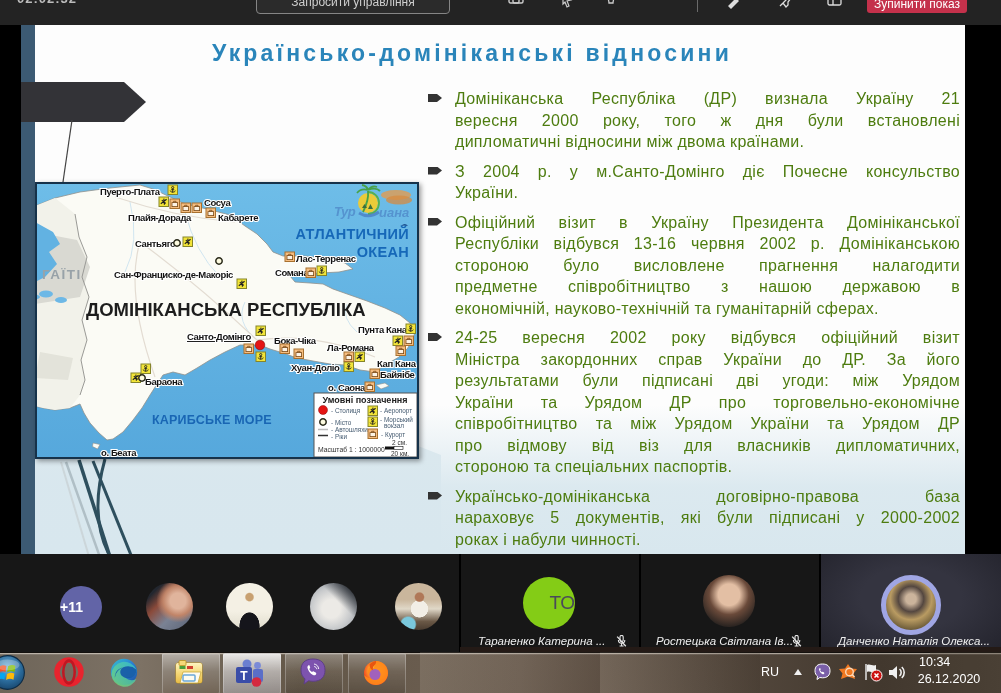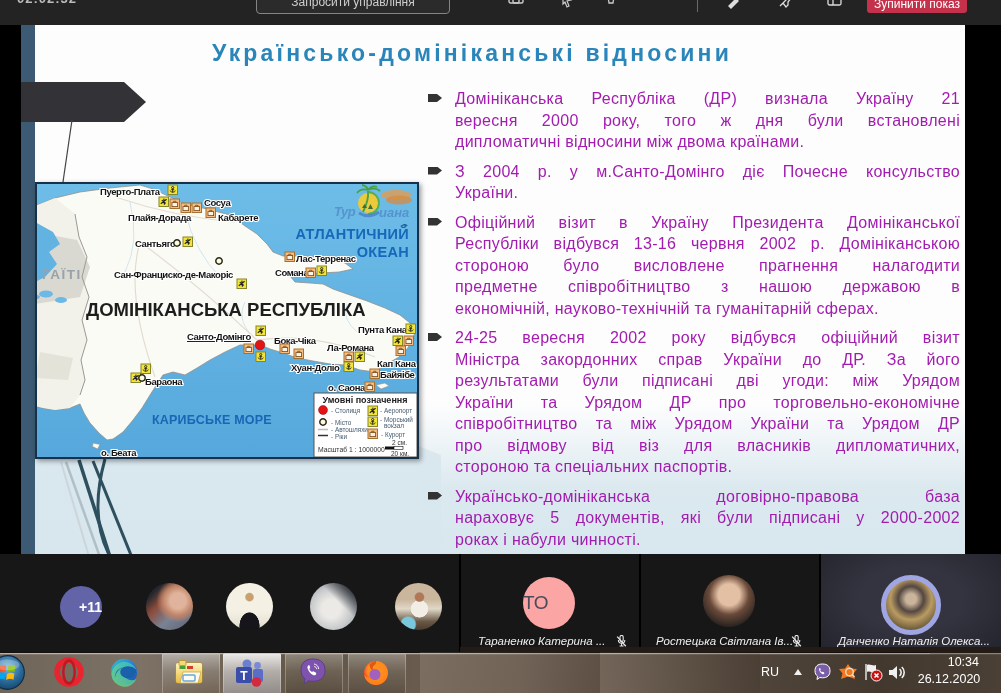--- a/index.html
+++ b/index.html
@@ -21,21 +21,21 @@
   #slide-blue-bottom{position:absolute;left:0;top:380px;width:944px;height:149px;
      background:linear-gradient(180deg, rgba(216,231,238,0) 0%, rgba(216,231,238,0.9) 55%, #d8e7ee 100%);}
   #slide-blue-left{position:absolute;left:0;top:270px;width:420px;height:259px;background:#dde9ee;
      clip-path:polygon(0 0, 14px 0, 420px 160px, 420px 259px, 0 259px);}
   #vbar{position:absolute;left:0;top:0;width:14px;height:529px;background:#3c5a73;}
   #title{position:absolute;left:0;top:15px;width:902px;text-align:center;color:#2a85ba;
      font-size:23px;font-weight:bold;letter-spacing:3.2px;}
   #arrow{position:absolute;left:0;top:57px;width:125px;height:40px;background:#333337;
      clip-path:polygon(0 0, 103px 0, 125px 50%, 103px 100%, 0 100%);}
   
-  #bullets{position:absolute;left:434px;top:63px;width:505px;color:#a21caf;font-size:16px;letter-spacing:0.3px;}
+  #bullets{position:absolute;left:434px;top:63px;width:505px;color:#4d7c0f;font-size:16px;letter-spacing:0.3px;}
   .b{position:relative;margin-bottom:8px;}
   .b:before{content:"";position:absolute;left:-27px;top:6px;width:14px;height:8px;background:#333;
      clip-path:polygon(0 0, 9px 0, 14px 4px, 9px 8px, 0 8px);}
   .l{height:21.5px;line-height:21.5px;text-align:justify;text-align-last:justify;overflow:hidden;}
   .ll{text-align-last:left;}
   
   #nametag{top:503px;left:0;width:197px;height:23px;background:rgba(97,102,107,0.93);
      border-radius:0 4px 4px 0;color:#f5f5f5;font-size:12px;line-height:23px;text-indent:6px;white-space:nowrap;overflow:hidden;margin-top:33px;}
   
   
@@ -294,21 +294,21 @@
           <div class="l">нараховує 5 документів, які були підписані у 2000-2002</div>
           <div class="l ll">роках і набули чинності.</div>
         </div>
       </div>
     </div>
     <div class="abs" id="nametag">Данченко Наталія Олександрівна</div>
   </div>
 
   <div class="abs" id="strip">
     <div class="abs pcircle" style="left:60px;top:32px;width:42px;height:42px;background:#6264a7;
-         color:#fff;font-size:14px;font-weight:bold;text-align:right;line-height:42px;">+11</div>
+         color:#fff;font-size:14px;font-weight:bold;text-align:left;line-height:42px;">+11</div>
     <div class="abs pcircle" style="left:146px;top:29px;width:47px;height:47px;
          background:radial-gradient(circle at 68% 38%, #e0b49c 0 18%, #c08468 34%, transparent 50%),
          linear-gradient(135deg, #23272f 0 18%, #8a4a3a 36%, #7a8294 62%, #5a6274 100%);"></div>
     <div class="abs pcircle" style="left:226px;top:29px;width:47px;height:47px;
          background:radial-gradient(circle at 50% 30%, #c8a070 0 9%, transparent 12%),
          radial-gradient(ellipse 38% 52% at 50% 92%, #15151b 0 55%, transparent 58%),
          linear-gradient(180deg, #f4f0e4 0 60%, #e0dccc 100%);"></div>
     <div class="abs pcircle" style="left:310px;top:29px;width:47px;height:47px;
          background:linear-gradient(45deg, transparent 60%, #3a3e44 85%),
          radial-gradient(circle at 45% 55%, #eceae6 0 25%, #c8cacc 55%, #9aa0a8 85%, #70767e 100%);"></div>
@@ -316,22 +316,22 @@
          background:radial-gradient(circle at 28% 88%, #7ac8dc 0 13%, transparent 16%),
          radial-gradient(circle at 52% 30%, #b07858 0 10%, transparent 13%),
          radial-gradient(ellipse 30% 30% at 52% 55%, #f2eee6 0 60%, transparent 63%),
          linear-gradient(180deg, #cab69c 0 35%, #e0d8c8 55%, #6a5846 82%, #4a3c30 100%);"></div>
 
     <div class="abs" style="left:459px;top:0;width:2px;height:98px;background:#000;"></div>
     <div class="abs" style="left:639px;top:0;width:2px;height:98px;background:#000;"></div>
     <div class="abs" style="left:819px;top:0;width:2px;height:98px;background:#000;"></div>
     <div class="abs" style="left:821px;top:0;width:180px;height:98px;background:radial-gradient(ellipse 70% 80% at 50% 45%, #343440 0 40%, #23232c 100%);"></div>
 
-    <div class="abs pcircle" style="left:523px;top:23px;width:52px;height:52px;background:#fca5a5;
-         color:#4a4a5a;font-size:19px;text-align:left;line-height:52px;">ТО</div>
+    <div class="abs pcircle" style="left:523px;top:23px;width:52px;height:52px;background:#84cc16;
+         color:#4a4a5a;font-size:19px;text-align:right;line-height:52px;">ТО</div>
     <div class="abs tile-label" style="left:478px;">Тараненко Катерина ...</div>
     <svg class="abs" style="left:615px;bottom:4px;" width="13" height="13" viewBox="0 0 13 13">
       <path d="M5,2 a1.6,1.6 0 0 1 3.2,0 v3 a1.6,1.6 0 0 1 -3.2,0 z M3.4,5 a3.2,3.2 0 0 0 6.4,0 M6.6,8.6 V11 M4.6,11 h4" fill="none" stroke="#e8e8e8" stroke-width="1.1"></path>
       <line x1="2.2" y1="1.6" x2="10.8" y2="11.2" stroke="#e8e8e8" stroke-width="1.3"></line>
     </svg>
 
     <div class="abs pcircle" style="left:703px;top:21px;width:52px;height:52px;
          background:radial-gradient(circle at 50% 38%, #e3bfa4 0 26%, #6a4a3a 48%, #2e2622 75%, #201c1a 100%);"></div>
     <div class="abs tile-label" style="left:656px;">Ростецька Світлана Ів...</div>
     <svg class="abs" style="left:790px;bottom:4px;" width="13" height="13" viewBox="0 0 13 13">
@@ -454,16 +454,16 @@
     <svg class="abs" style="left:863px;top:11px;" width="21" height="19" viewBox="0 0 21 19">
       <path d="M3,1 L3,17" stroke="#d8d8d8" stroke-width="1.6"></path>
       <path d="M4,2 c3,-1.5 6,1.5 9,0 l0,7 c-3,1.5 -6,-1.5 -9,0 z" fill="#f0f0f0"></path>
       <circle cx="13.5" cy="12.5" r="5.5" fill="#cc1111" stroke="#fff" stroke-width="1"></circle>
       <path d="M11.5,10.5 l4,4 m0,-4 l-4,4" stroke="#fff" stroke-width="1.5"></path>
     </svg>
     <svg class="abs" style="left:888px;top:12px;" width="20" height="17" viewBox="0 0 20 17">
       <path d="M1,6 h3.5 L9,2 v13 L4.5,11 H1 z" fill="#f0f0f0"></path>
       <path d="M11.5,5 a4.5,4.5 0 0 1 0,7 M13.8,3 a7.5,7.5 0 0 1 0,11" stroke="#f0f0f0" stroke-width="1.6" fill="none"></path>
     </svg>
-    <div class="abs" style="left:919px;top:3px;width:60px;color:#fff;font-size:12.5px;text-align:right;">10:34</div>
+    <div class="abs" style="left:919px;top:3px;width:60px;color:#fff;font-size:12.5px;text-align:left;">10:34</div>
     <div class="abs" style="left:911px;top:20px;width:76px;color:#fff;font-size:12.5px;text-align:center;">26.12.2020</div>
   </div>
 </div>
 
 </body></html>

